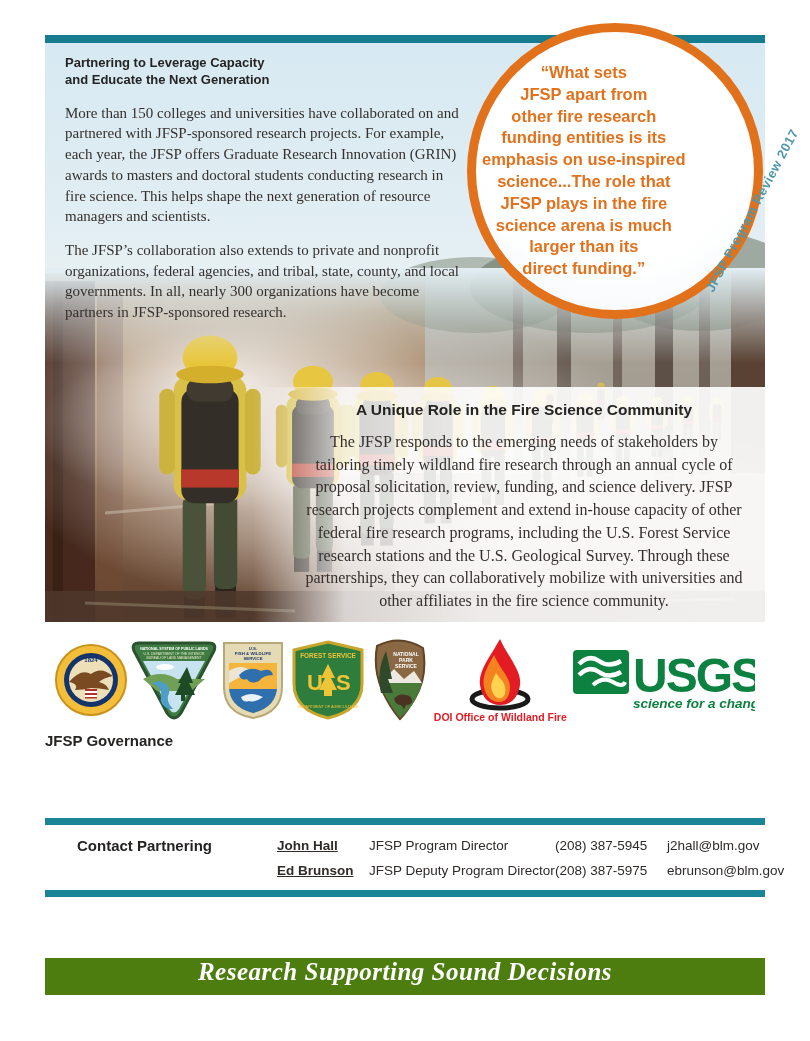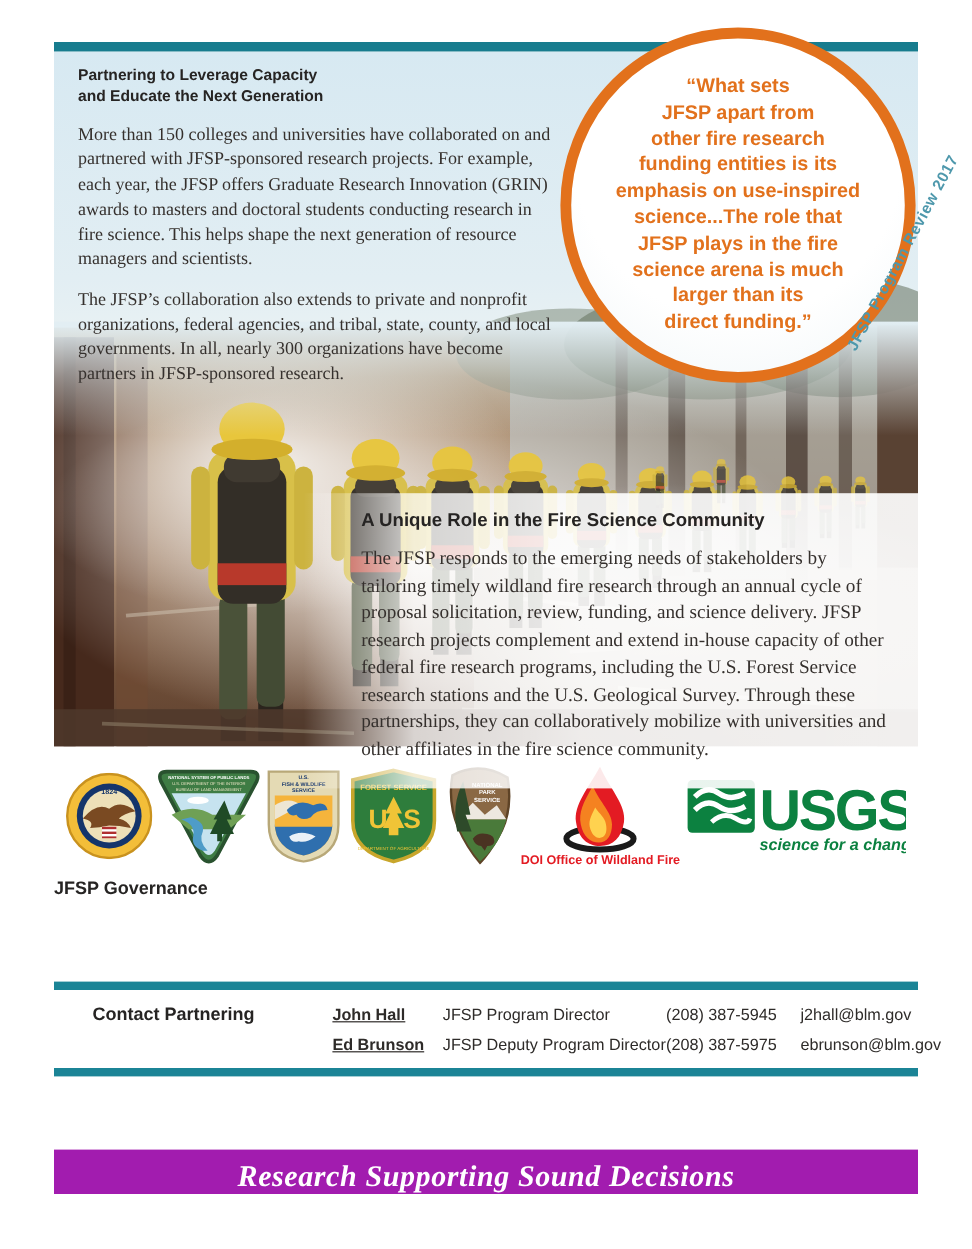--- a/index.html
+++ b/index.html
@@ -12,26 +12,26 @@
   
   .hero { position:absolute; left:45px; top:43px; width:720px; height:579px; }
   .hero-photo { position:absolute; left:0; top:0; width:720px; height:579px; display:block; }
 
   .left-block { position:absolute; left:20px; top:12px; width:400px; z-index:3; }
   .left-heading { font-size:13px; line-height:1.3; font-weight:bold; color:#262423; margin-bottom:14px; white-space:pre-line; }
   .left-para { font-family:"Liberation Serif", serif; font-size:15px; line-height:1.38; color:#35302d; margin-bottom:13px; }
 
   .quote-circle { position:absolute; right:2px; top:-20px; width:296px; height:296px; border-radius:50%;
       border:9px solid #E2711C; background:radial-gradient(circle at 50% 35%, #ffffff 60%, #f0f6f8 100%);
-      z-index:4; display:flex; align-items:center; justify-content:center; text-align:center; }
+      z-index:4; display:flex; align-items:center; justify-content:flex-start; text-align:center; }
   .quote-text { font-size:16.5px; line-height:1.32; font-weight:bold; color:#E2711C; white-space:pre-line; padding:6px; }
   .quote-attrib { position:absolute; left:607px; top:160px; width:200px; text-align:center; z-index:5;
       transform:rotate(-62deg); font-size:13px; font-weight:bold; color:#4E98AC; letter-spacing:.5px; }
 
-  .unique-block { position:absolute; right:0; top:368px; width:512px; z-index:3; text-align:left;
+  .unique-block { position:absolute; right:0; top:344px; width:512px; z-index:3; text-align:center;
       padding:14px 18px 20px 48px;
       background:linear-gradient(90deg, rgba(255,255,255,0) 0%, rgba(255,255,255,.78) 18%, rgba(255,255,255,.9) 45%, rgba(255,255,255,.92) 100%); }
   .unique-heading { font-size:15.5px; font-weight:bold; color:#262423; margin-bottom:12px; }
   .unique-para { font-family:"Liberation Serif", serif; font-size:16px; line-height:1.42; color:#35302d; }
 
   
   .logos { position:absolute; left:45px; top:630px; width:720px; height:100px;
       display:flex; align-items:center; justify-content:space-between; padding:0 10px; }
   .logo { flex:0 0 auto; display:flex; flex-direction:column; align-items:center; }
   .owf-label { font-size:10.5px; font-weight:bold; color:#E31B23; margin-top:0; white-space:nowrap; }
@@ -48,22 +48,22 @@
   .contact-heading { font-size:15px; font-weight:bold; color:#262423; }
   .contact-cell { font-size:13.5px; color:#2e2b29; }
   .contact-name { font-weight:bold;text-decoration:underline; }
 
   
   .brand { position:absolute; left:45px; top:896px; width:720px; text-align:center; white-space:nowrap; }
   .brand-fire { font-size:66px; font-weight:bold; letter-spacing:-2px; color:#231F20; }
   .brand-science { font-size:66px; font-weight:normal; letter-spacing:-1px; color:#E87722; }
   .brand-gov { font-size:54px; font-weight:normal; letter-spacing:2px; color:#3c3a3a; }
 
-  .tagline-banner { position:absolute; left:45px; top:958px; width:720px; height:37px; background:#a21caf;
-      display:flex; align-items:flex-end; justify-content:center; }
+  .tagline-banner { position:absolute; left:45px; top:958px; width:720px; height:37px; background:#4d7c0f;
+      display:flex; align-items:flex-start; justify-content:center; }
   .tagline-text { font-family:"Liberation Serif", serif; font-style:italic; font-weight:bold; font-size:25px; color:#ffffff; letter-spacing:.5px; }
 
   .logo-svg-text { font-family:"Liberation Sans", sans-serif; }
 </style>
 </head>
 <body>
 
 <div class="page">
 
   <div class="topbar"></div>

